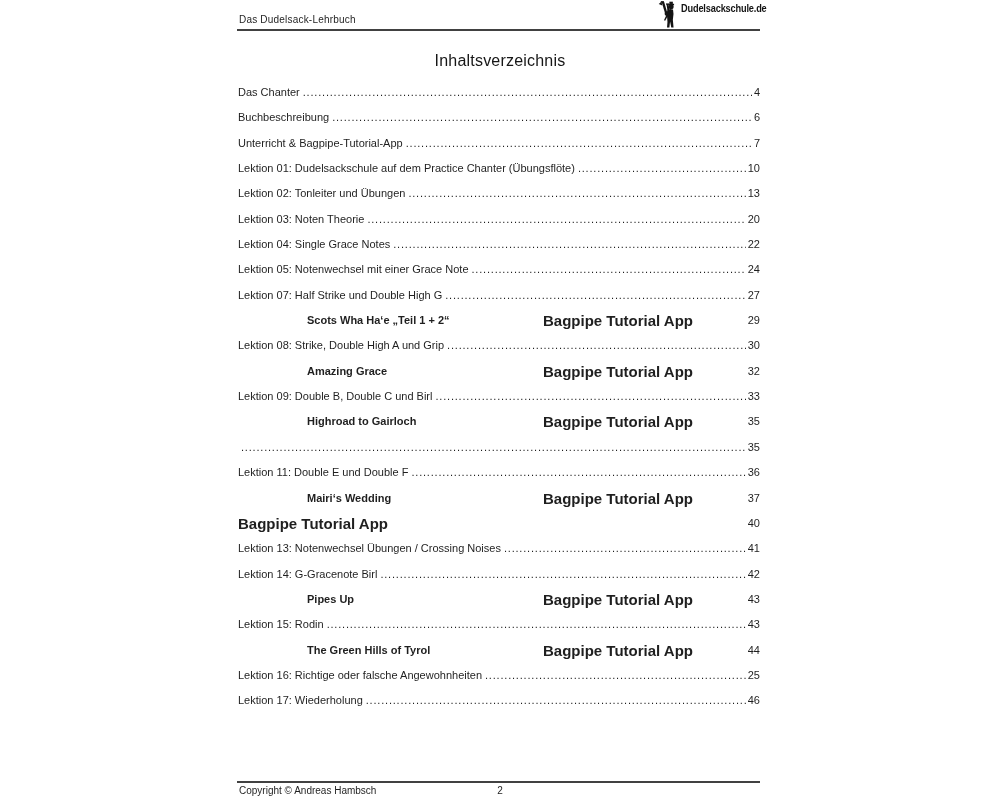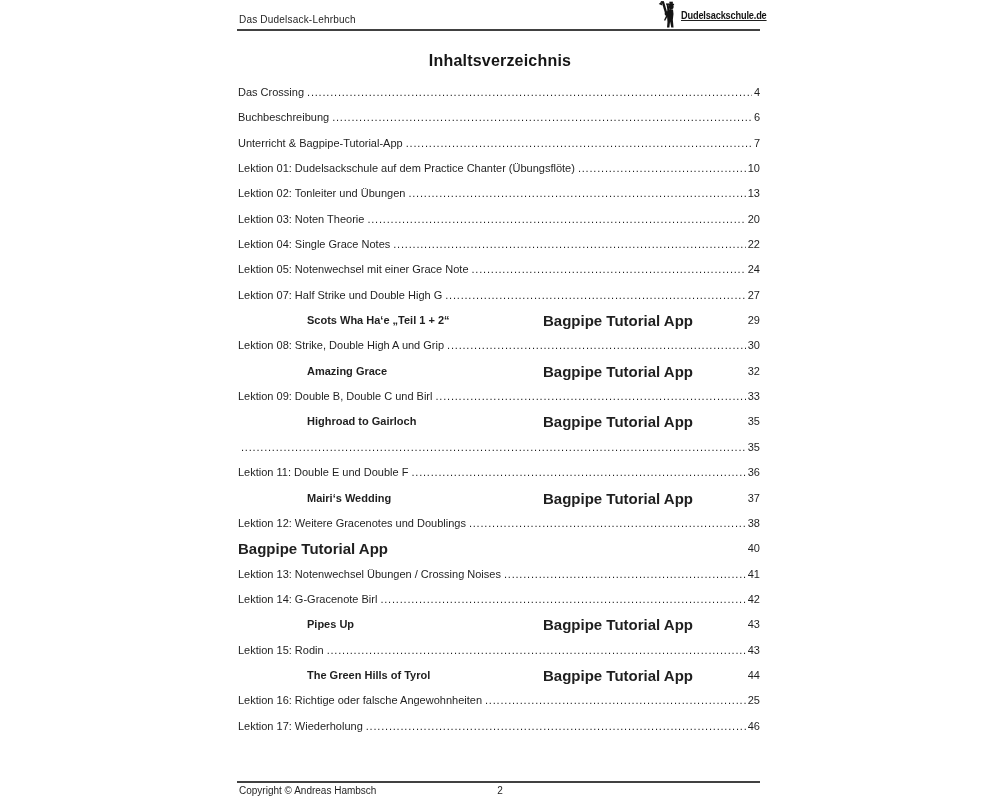--- a/index.html
+++ b/index.html
@@ -30,23 +30,22 @@
     height: 2px;
     background: #414141;
   }
   .logo {
     position: absolute;
     left: 658px;
     top: 1px;
     width: 104px;
     height: 27px;
     display: flex;
-    align-items: center;
+    align-items: flex-start;
     gap: 2px;
-    text-decoration: underline;
   }
   .logo-icon svg { display: block; }
   .logo-text {
     font-size: 11.5px;
     font-weight: bold;
     white-space: nowrap;
     letter-spacing: -0.2px;
     transform: scaleX(0.8);
     transform-origin: left bottom;
     color: #141414;
@@ -55,21 +54,21 @@
 
   
   .doc-title {
     position: absolute;
     left: 0;
     top: 52px;
     width: 1000px;
     margin: 0;
     text-align: center;
     font-size: 16px;
-    font-weight: bold;
+    font-weight: normal;
     color: #161616;
     letter-spacing: 0.2px;
   }
 
   
   .toc {
     position: absolute;
     left: 238px;
     top: 80px;
     width: 522px;
@@ -161,21 +160,21 @@
       </svg>
     </span>
     <span class="logo-text">Dudelsackschule.de</span>
   </div>
   <div class="header-rule"></div>
 
   <h1 class="doc-title">Inhaltsverzeichnis</h1>
 
   <div class="toc">
   <div class="row chapter">
-    <span class="label">Das Crossing</span>
+    <span class="label">Das Chanter</span>
     <span class="leader"></span>
     <span class="pagenum">4</span>
   </div>
 
   <div class="row chapter">
     <span class="label">Buchbeschreibung</span>
     <span class="leader"></span>
     <span class="pagenum">6</span>
   </div>
 
@@ -262,25 +261,20 @@
     <span class="leader"></span>
     <span class="pagenum">36</span>
   </div>
 
   <div class="row tune">
     <span class="tune-name">Mairi‘s Wedding</span>
     <span class="tune-app">Bagpipe Tutorial App</span>
     <span class="pagenum">37</span>
   </div>
 
-  <div class="row chapter">
-    <span class="label">Lektion 12: Weitere Gracenotes und Doublings</span>
-    <span class="leader"></span>
-    <span class="pagenum">38</span>
-  </div>
 
   <div class="row tune">
     <span class="tune-app">Bagpipe Tutorial App</span>
     <span class="pagenum">40</span>
   </div>
 
   <div class="row chapter">
     <span class="label">Lektion 13: Notenwechsel Übungen / Crossing Noises</span>
     <span class="leader"></span>
     <span class="pagenum">41</span>

